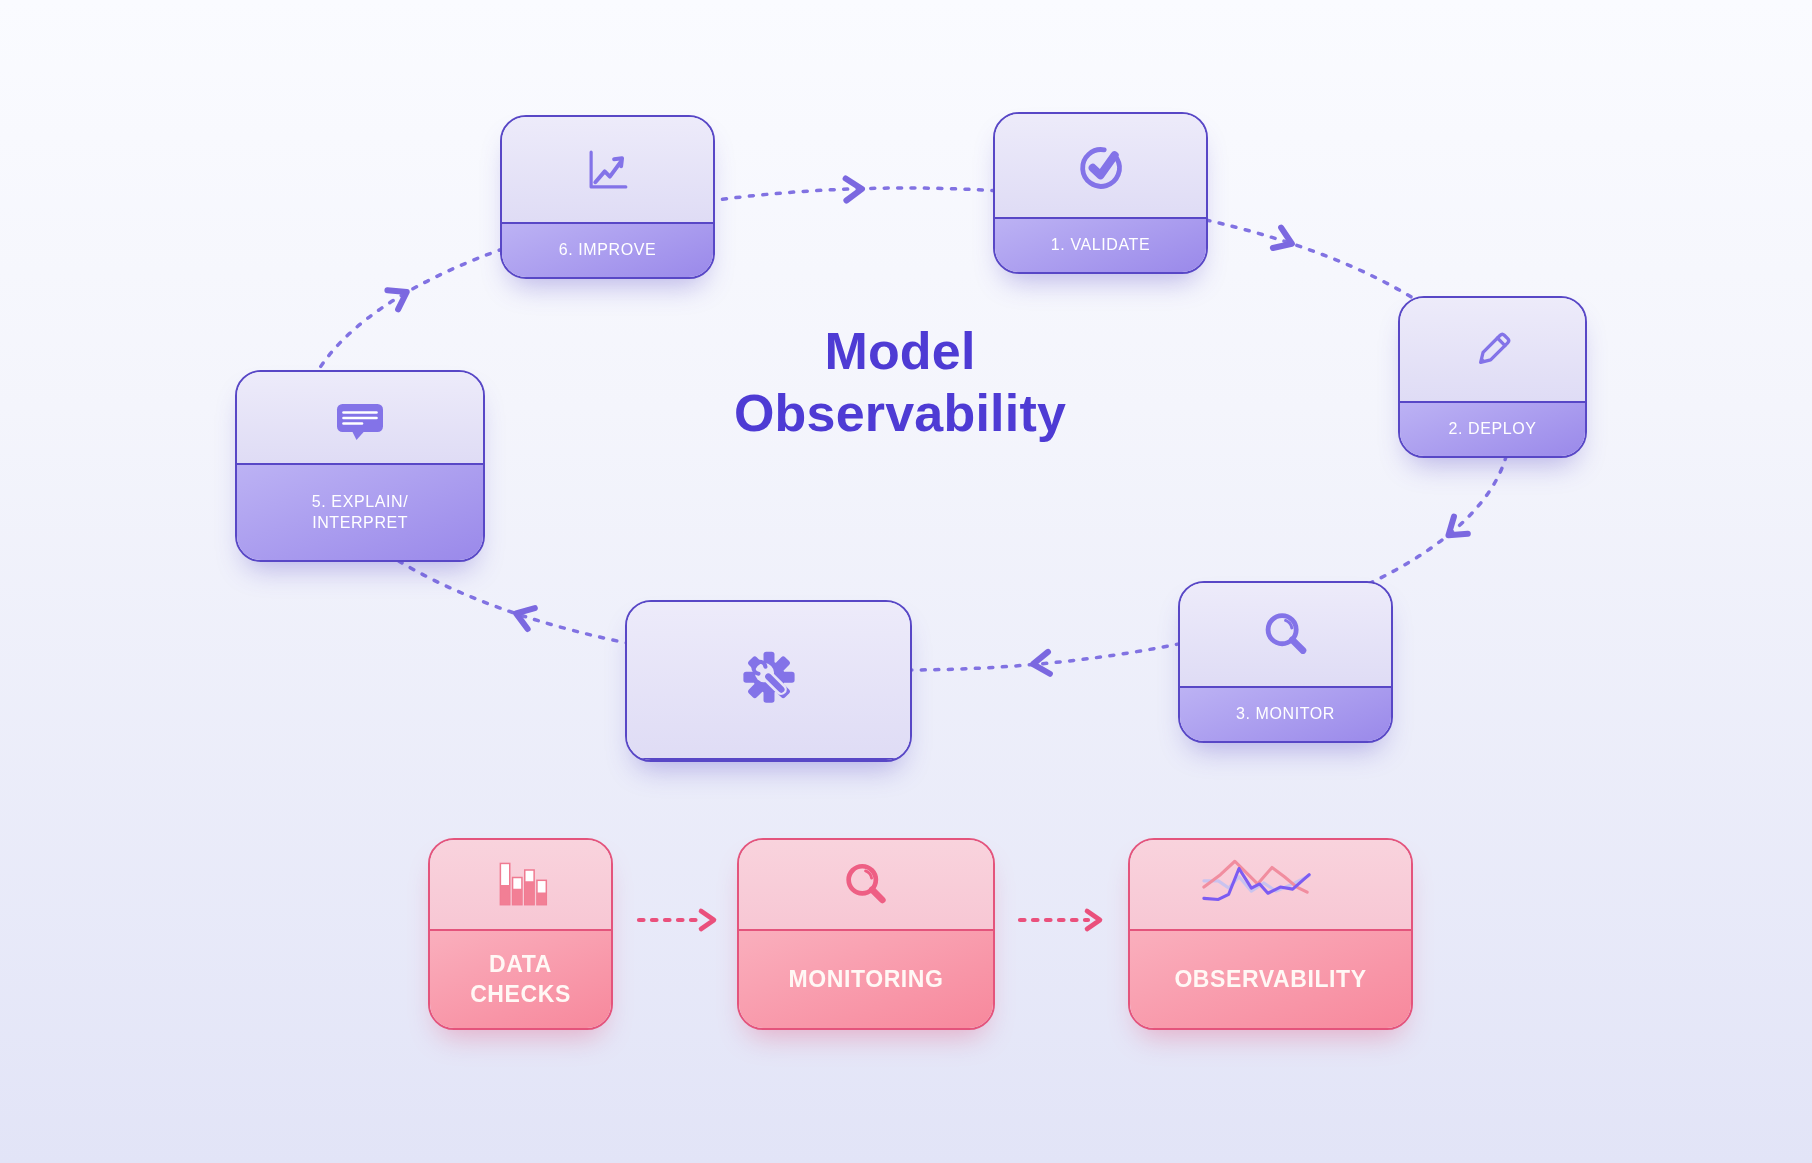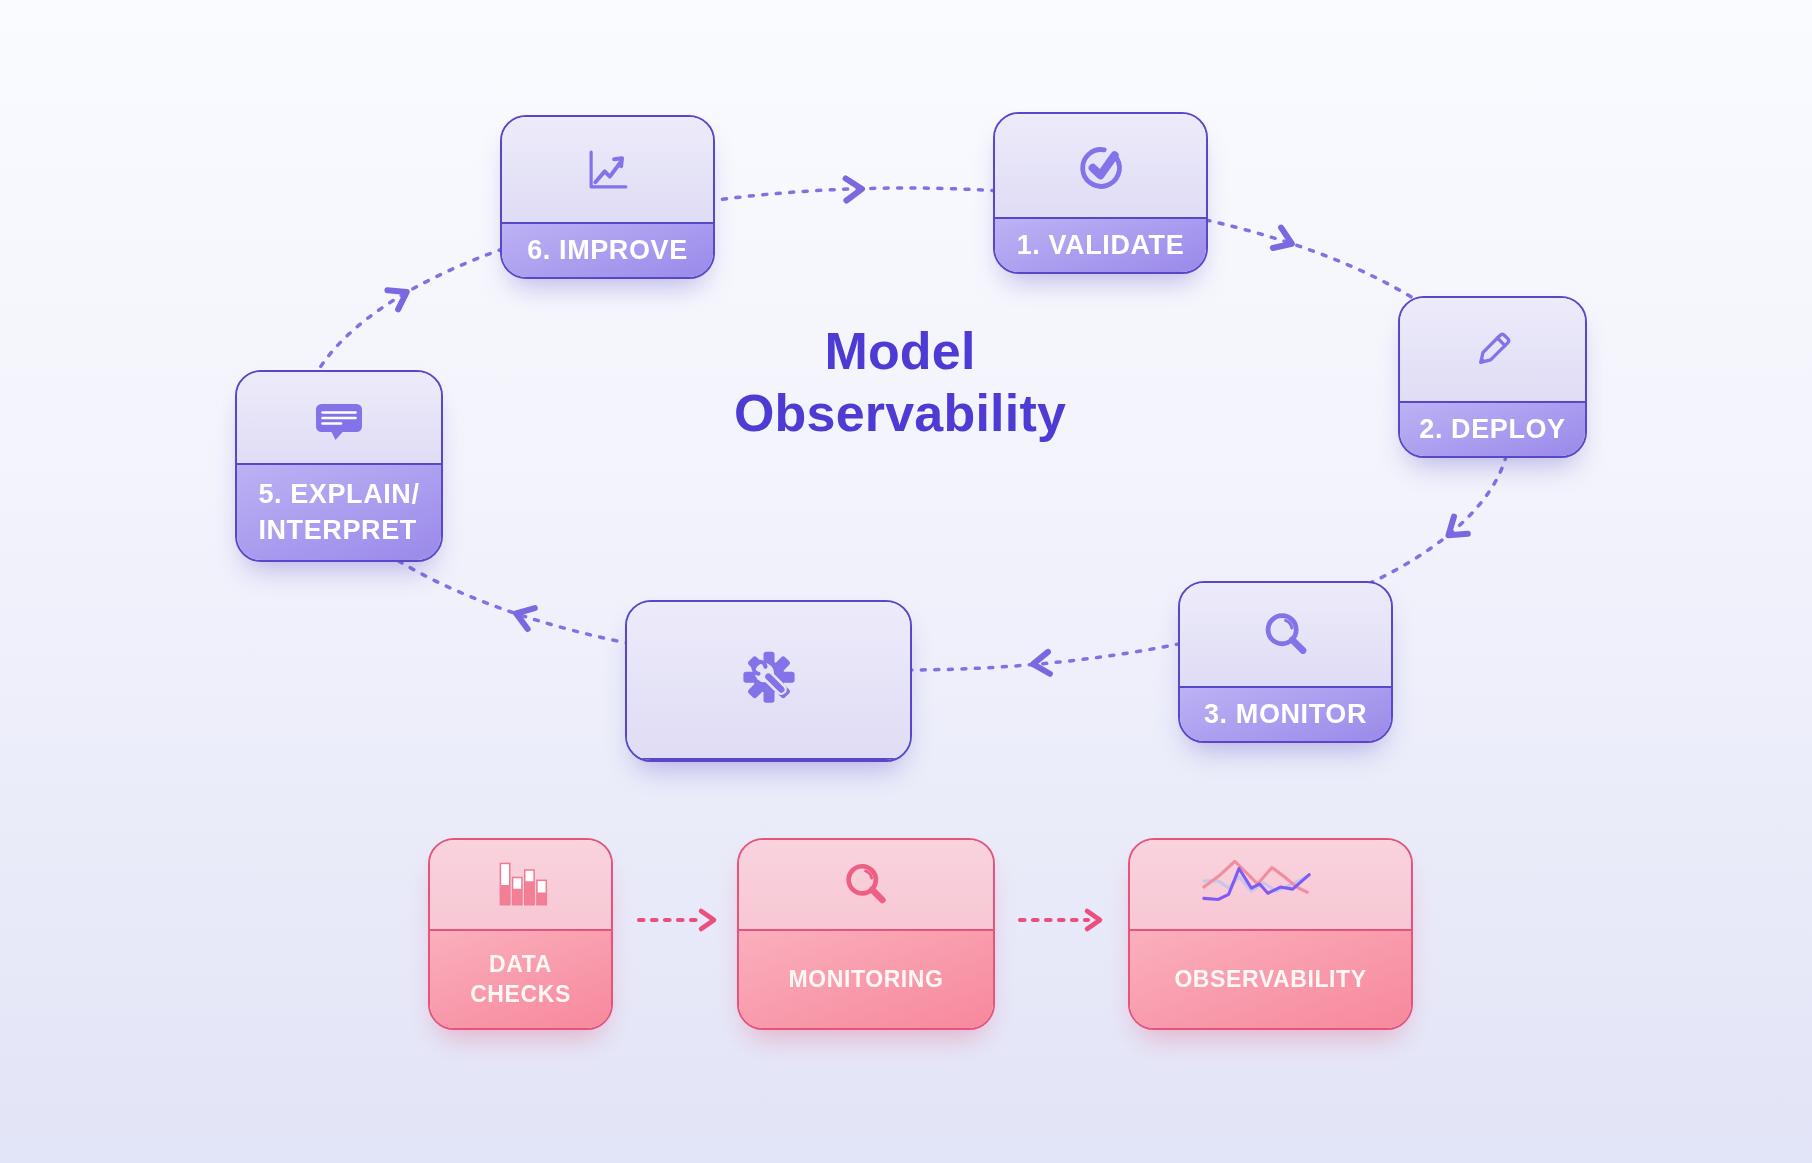--- a/index.html
+++ b/index.html
@@ -17,31 +17,31 @@
     box-sizing:border-box;
   }
   .ccard .icon-area{
     flex:1 1 auto;display:flex;align-items:center;justify-content:center;
     background:linear-gradient(180deg,#edebfa 0%,#dfdcf5 100%);
     border-bottom:2px solid #5847c6;
   }
   .ccard .band{
     flex:0 0 auto;display:flex;align-items:center;justify-content:center;
     background:linear-gradient(160deg,#bcb2f4 0%,#9a89ea 100%);
-    color:#ffffff;font-size:27px;font-weight:700;letter-spacing:.6px;
-    line-height:1.3;text-align:left;white-space:pre-line;
+    color:#ffffff;font-size:16px;font-weight:400;letter-spacing:.6px;
+    line-height:1.3;text-align:right;white-space:pre-line;
   }
   .band-1line{height:53px;}
   .band-2line{height:95px;}
   #card-improve{left:500px;top:115px;width:215px;height:164px;}
   #card-validate{left:993px;top:112px;width:215px;height:162px;}
   #card-deploy{left:1398px;top:296px;width:189px;height:162px;}
   #card-monitor{left:1178px;top:553px;width:215px;height:162px;margin-top:28px;}
   #card-troubleshoot{left:625px;top:600px;width:287px;height:162px;}
-  #card-explain{left:235px;top:370px;width:208px;height:192px;}
+  #card-explain{left:235px;top:370px;width:250px;height:192px;}
   
   .title{
     position:absolute;left:650px;top:320px;width:500px;z-index:2;
     text-align:center;color:#4e3bd4;font-size:52px;font-weight:700;
     line-height:1.2;letter-spacing:.2px;white-space:pre-line;
   }
   
   .pcard{
     position:absolute;display:flex;flex-direction:column;z-index:2;
     border:2px solid #e4547c;border-radius:26px;overflow:hidden;

